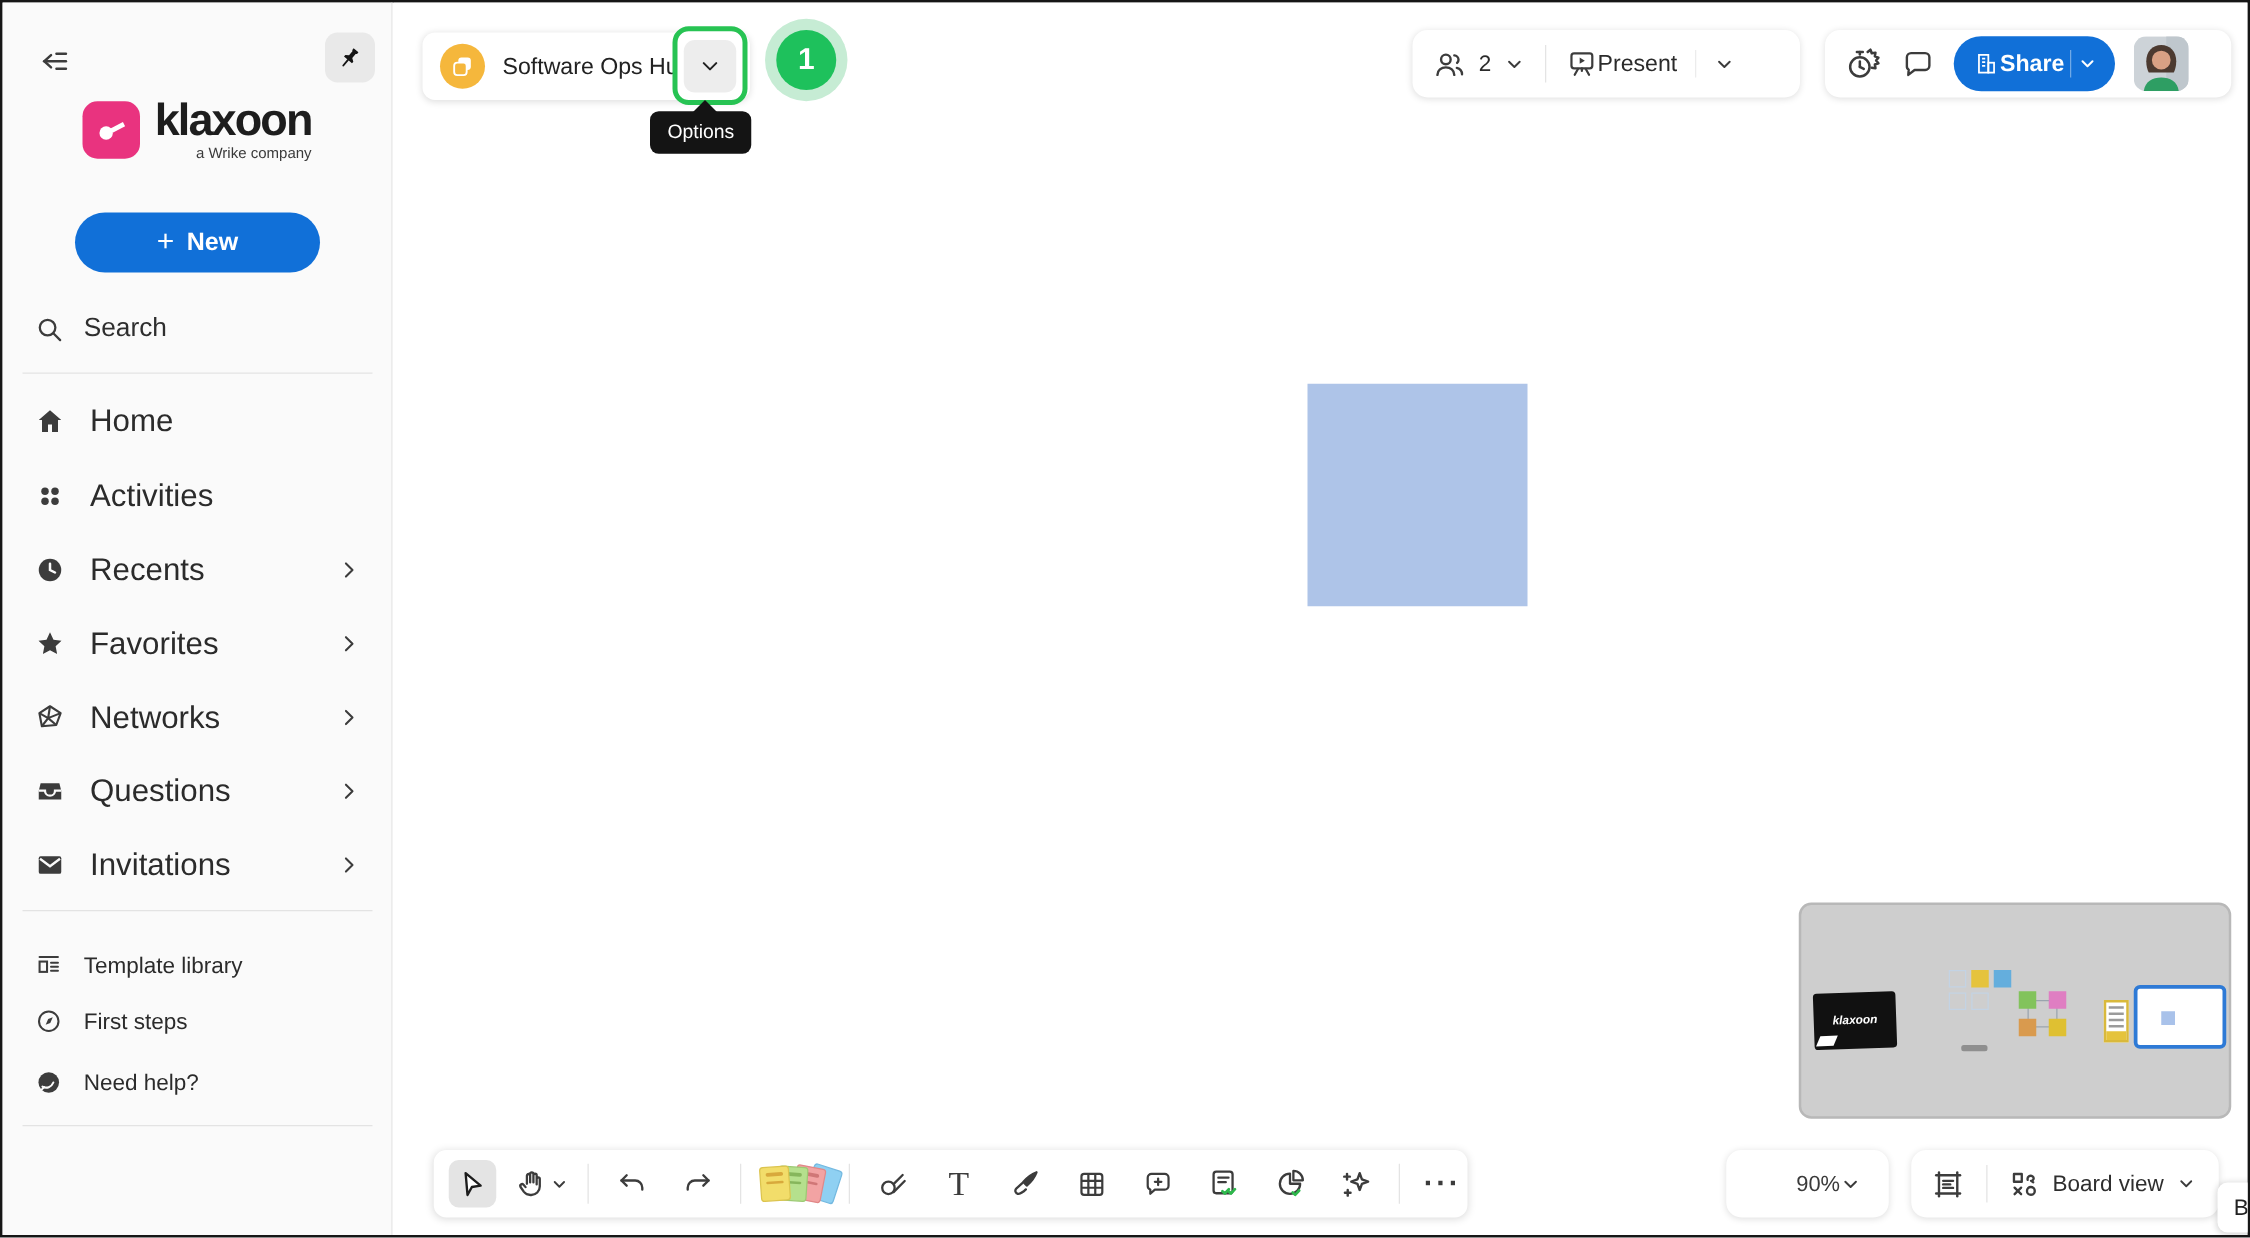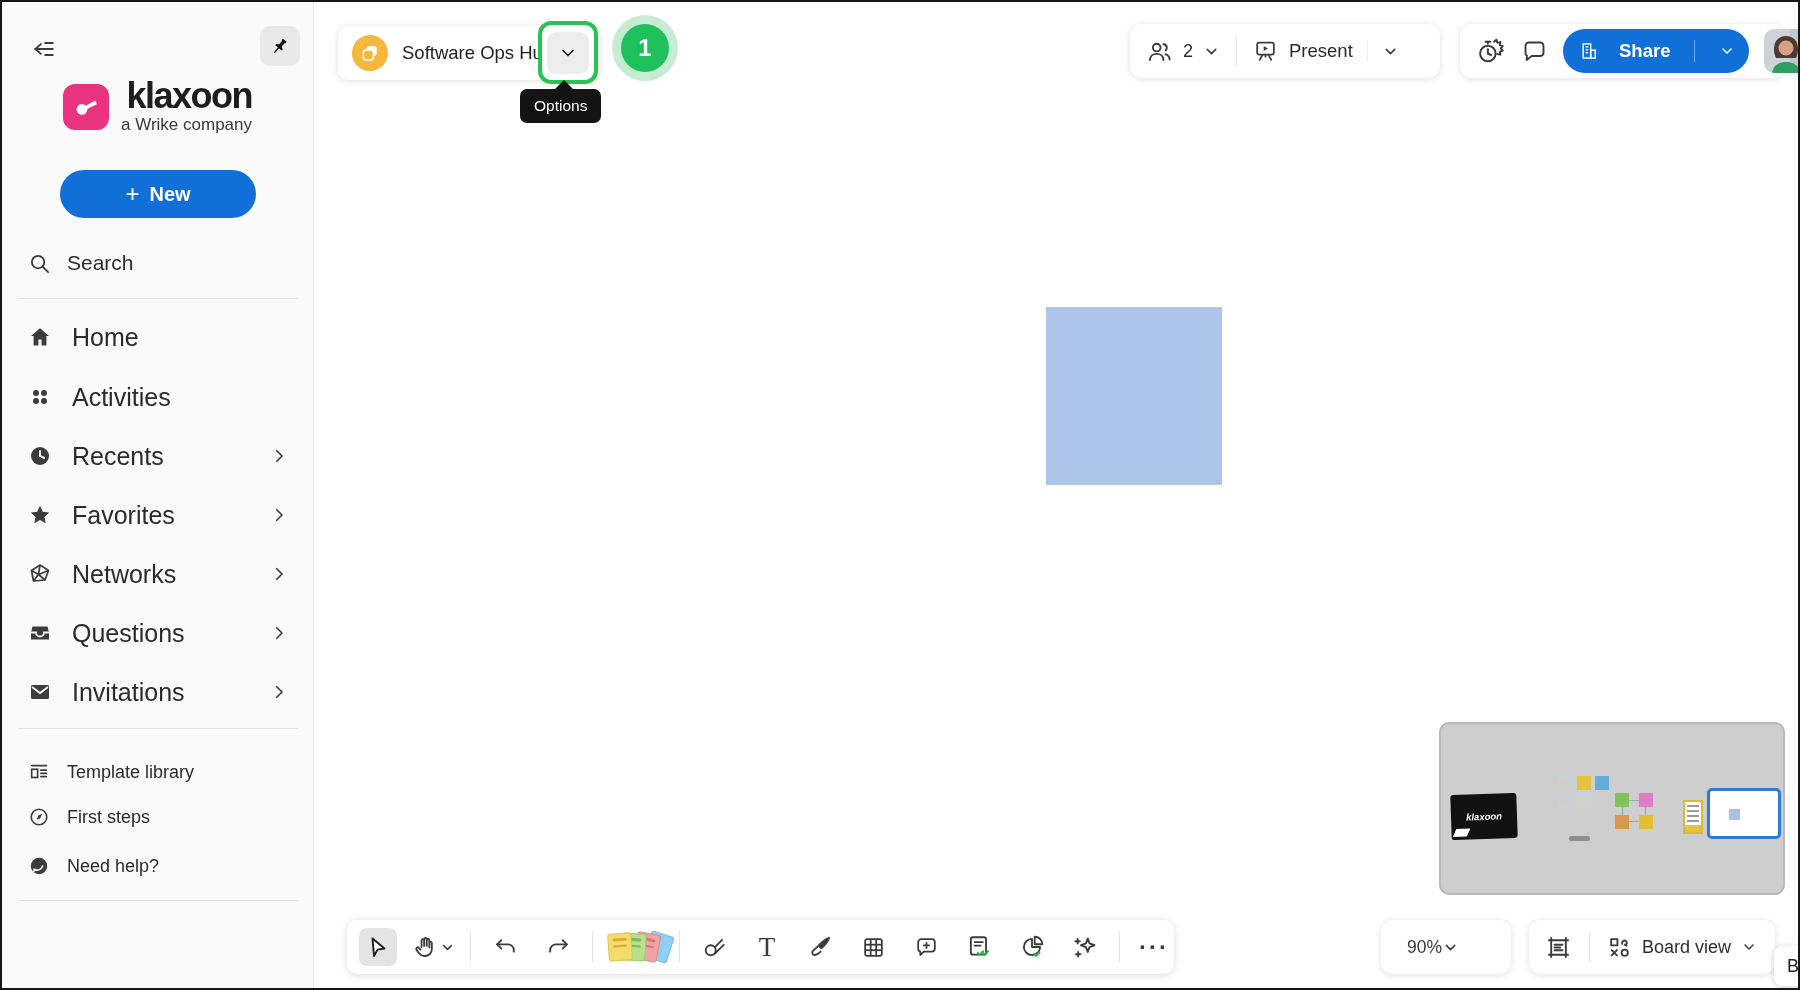--- a/index.html
+++ b/index.html
@@ -14,21 +14,21 @@
     position:absolute; left:0; top:0; width:312px; height:100%;
     background:#fafafa; border-right:1px solid #e7e7e7;
   }
   .icon-btn { display:flex; align-items:center; justify-content:center; cursor:pointer; }
   .collapse-btn { position:absolute; left:22px; top:28px; width:38px; height:38px; }
   .pin-btn { position:absolute; left:258px; top:24px; width:40px; height:40px; background:#e9e9e9; border-radius:10px; }
   .logo-row { position:absolute; left:0; top:76px; width:100%; display:flex; align-items:center; justify-content:center; gap:12px; }
   .logo-mark { width:46px; height:46px; border-radius:12px; background:#e9337f; display:flex; align-items:center; justify-content:center; }
   .logo-texts { display:flex; flex-direction:column; align-items:flex-end; }
   .logo-name { font-size:36px; font-weight:bold; color:#1d1d1d; letter-spacing:-1.5px; line-height:36px; }
-  .logo-tag { font-size:17px; color:#3a3a3a; margin-top:1px; }
+  .logo-tag { font-size:12px; color:#3a3a3a; margin-top:1px; }
   .new-btn {
     position:absolute; left:58px; top:168px; width:196px; height:48px; border-radius:24px;
     background:#1170d8; color:#fff; display:flex; align-items:center; justify-content:center;
     gap:10px; font-size:20px; font-weight:bold; cursor:pointer; border:none;
   }
   .new-plus { font-size:24px; font-weight:normal; line-height:20px; }
   .search-row { position:absolute; left:0; top:238px; width:100%; height:46px; display:flex; align-items:center; padding-left:26px; gap:16px; cursor:pointer; }
   .search-label { font-size:21px; color:#2e2e2e; }
   .sb-divider { position:absolute; left:16px; width:280px; height:1px; background:#e3e3e3; }
   .nav-item { position:absolute; left:0; width:312px; height:48px; display:flex; align-items:center; padding-left:26px; gap:20px; cursor:pointer; }
@@ -64,21 +64,21 @@
   
   .pill { position:absolute; top:22px; height:54px; background:#fff; border-radius:12px; box-shadow:0 1px 6px rgba(0,0,0,.13); display:flex; align-items:center; }
   .pill-1 { left:1128px; width:310px; padding:0 16px; gap:10px; }
   .pill-2 { left:1458px; width:325px; padding:0 10px 0 16px; gap:15px; }
   .vdiv { width:1px; height:30px; background:#e4e4e4; margin:0 6px; }
   .vdiv-light { width:1px; height:22px; background:#ececec; margin:0 4px; }
   .count-label { font-size:18px; color:#2b2b2b; }
   .present-label { font-size:18.5px; color:#2b2b2b; }
   .share-btn {
     height:44px; border-radius:22px; background:#1170d8; display:flex; align-items:center;
-    padding:0 14px 0 16px; gap:20px; cursor:pointer; border:none;
+    padding:0 14px 0 16px; gap:1px; cursor:pointer; border:none;
   }
   .share-label { color:#fff; font-size:18.5px; font-weight:bold; }
   .share-div { width:1px; height:22px; background:rgba(255,255,255,.4); margin:0 4px; }
   .avatar { width:44px; height:44px; border-radius:10px; overflow:hidden; flex:none; cursor:pointer; }
   .hit { cursor:pointer; display:flex; align-items:center; }
   
   .minimap { position:absolute; left:1437px; top:720px; width:346px; height:173px; background:#cecece; border:2px solid #b8b8b8; border-radius:10px; cursor:pointer; }
   .mm-blob { position:absolute; left:10px; top:70px; width:66px; height:45px; background:#111; border-radius:3px; transform:rotate(-2deg); color:#fff; font-size:9.5px; font-style:italic; font-weight:bold; display:flex; align-items:center; justify-content:center; }
   .mm-blob::after { content:""; position:absolute; left:3px; bottom:3px; width:14px; height:8px; background:#fff; transform:skewX(-25deg); }
   .mm-sq { position:absolute; width:14px; height:14px; }
@@ -105,21 +105,21 @@
   .note-y { left:0; background:#f2dd6a; border:1px solid #dcc44e; transform:rotate(-4deg); z-index:4; }
   .note-y i { background:#d8a93c; }
   .note-g { left:14px; background:#b5e08d; border:1px solid #9cca74; transform:rotate(4deg); z-index:3; }
   .note-g i { background:#86b65c; }
   .note-r { left:27px; background:#f2a3a3; border:1px solid #e18888; transform:rotate(11deg); z-index:2; }
   .note-r i { background:#d07777; }
   .note-b { left:39px; background:#8fd0f2; border:1px solid #74b9e0; transform:rotate(18deg); z-index:1; }
   .text-tool-glyph { font-size:27px; color:#3c3c3c; font-family:"Liberation Serif", serif; }
   .more-glyph { font-size:24px; font-weight:bold; color:#3c3c3c; letter-spacing:2px; line-height:10px; }
   
-  .zoom-pill { position:absolute; left:1379px; top:918px; width:130px; height:54px; background:#fff; border-radius:12px; box-shadow:0 1px 6px rgba(0,0,0,.13); display:flex; align-items:center; justify-content:flex-start; padding:0 22px 0 26px; cursor:pointer; }
+  .zoom-pill { position:absolute; left:1379px; top:918px; width:130px; height:54px; background:#fff; border-radius:12px; box-shadow:0 1px 6px rgba(0,0,0,.13); display:flex; align-items:center; justify-content:flex-end; padding:0 22px 0 26px; cursor:pointer; }
   .zoom-label { font-size:17.5px; color:#3a3a3a; }
   .view-pill { position:absolute; left:1527px; top:918px; width:246px; height:54px; background:#fff; border-radius:12px; box-shadow:0 1px 6px rgba(0,0,0,.13); display:flex; align-items:center; padding:0 14px 0 16px; gap:11px; }
   .view-label { font-size:18px; color:#2e2e2e; white-space:nowrap; }
   .b-tip { position:absolute; left:1772px; top:944px; width:50px; height:40px; background:#fff; border-radius:8px; box-shadow:0 1px 6px rgba(0,0,0,.2); display:flex; align-items:center; padding-left:13px; font-size:18px; color:#222; }
   svg { display:block; }
 </style>
 </head>
 <body>
 
 <div class="frame">
@@ -323,21 +323,21 @@
         <path d="M3.5 19.5c0-3.4 2.7-5.4 6-5.4s6 2 6 5.4"></path>
         <path d="M15.5 5.6a3.2 3.2 0 0 1 3 3.1 3.2 3.2 0 0 1-1 2.3"></path>
         <path d="M17.3 14.5c2.3.6 3.7 2.3 3.7 4.6"></path>
       </svg>
       <span class="count-label">2</span>
       <svg width="17" height="17" viewBox="0 0 24 24" fill="none" stroke="#3c3c3c" stroke-width="2.2" stroke-linecap="round" stroke-linejoin="round">
           <polyline points="6,9 12,15 18,9"></polyline>
         </svg>
     </span>
     <span class="vdiv"></span>
-    <span class="hit" style="gap:11px">
+    <span class="hit" style="">
       <svg width="25" height="25" viewBox="0 0 24 24" fill="none" stroke="#3c3c3c" stroke-width="1.7" stroke-linecap="round" stroke-linejoin="round">
         <rect x="4" y="3.5" width="16" height="11.5" rx="2"></rect>
         <path d="M10.3 6.8l4 2.4-4 2.4z" fill="#3c3c3c" stroke="none"></path>
         <line x1="12" y1="15" x2="12" y2="17"></line>
           <line x1="9" y1="15.5" x2="6.5" y2="20"></line>
           <line x1="15" y1="15.5" x2="17.5" y2="20"></line>
       </svg>
       <span class="present-label">Present</span>
     </span>
     <span class="vdiv-light"></span>

